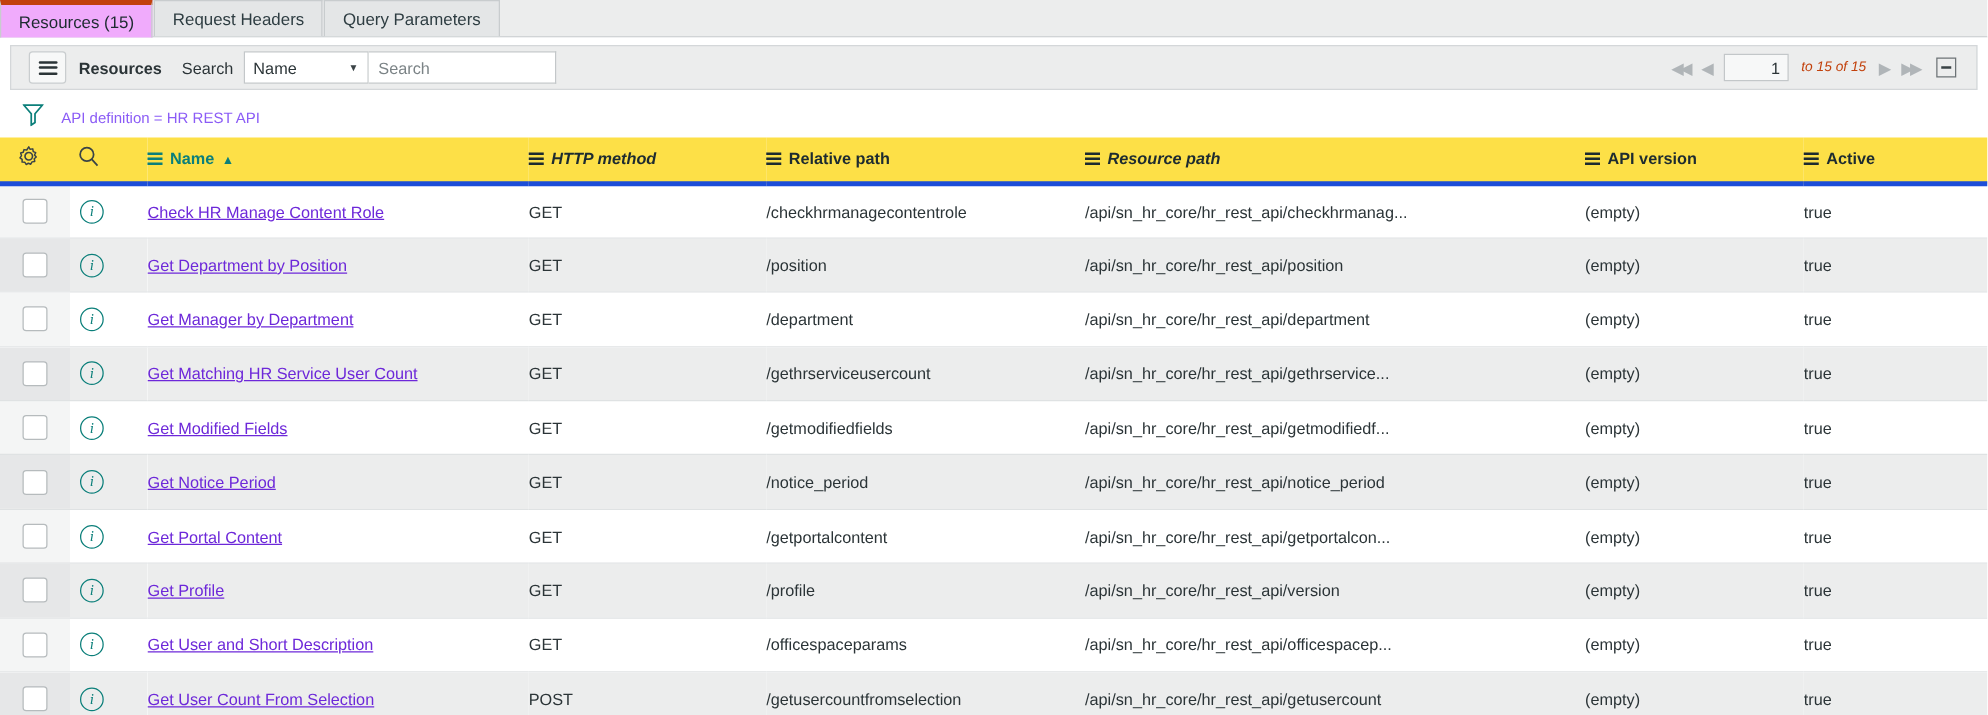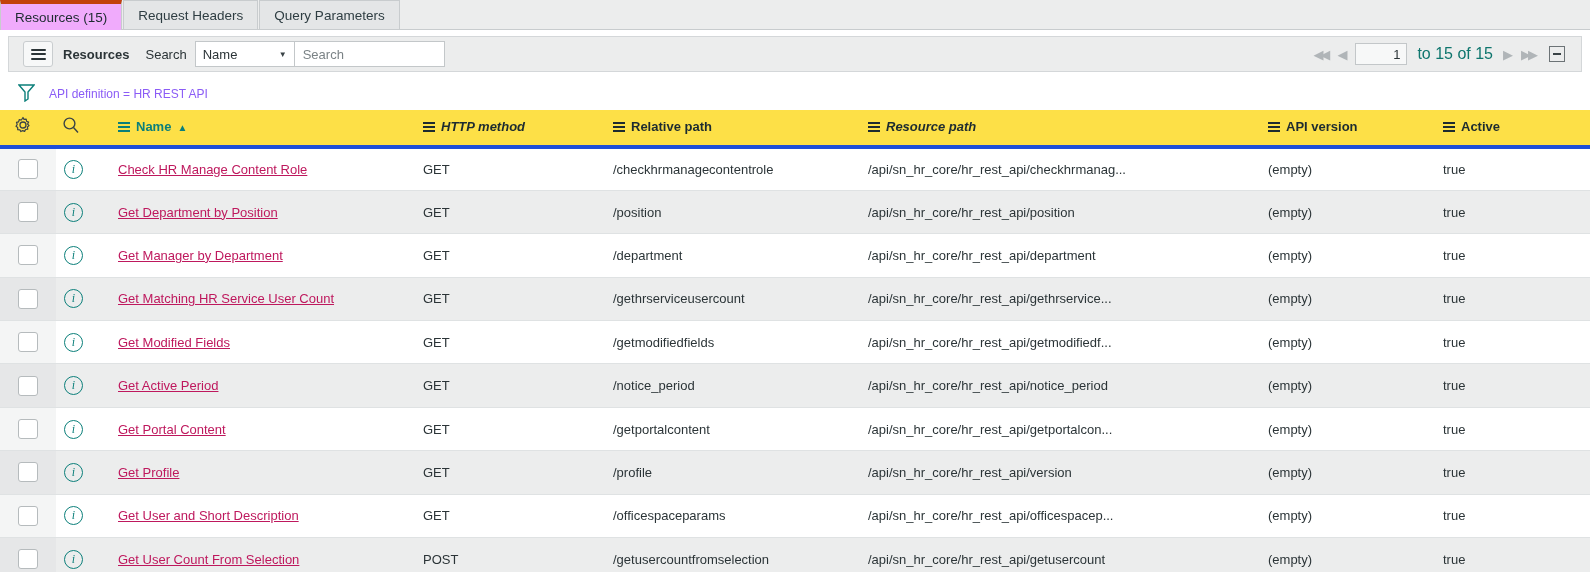--- a/index.html
+++ b/index.html
@@ -108,21 +108,21 @@
     width: 52px; height: 22px;
     background: #f7f8f8;
     border: 1px solid #c3c7c9;
     text-align: right;
     padding-right: 6px;
     font-size: 13px;
     color: #2b3437;
     outline: none;
     font-family: "Liberation Sans", sans-serif;
   }
-  .pg-text { font-size: 16px; color: #0f766e; white-space: nowrap; }
+  .pg-text { font-size: 11px; color: #c2410c; white-space: nowrap; font-style: italic; }
   .pg-min {
     width: 16px; height: 16px;
     border: 1px solid #6c7376;
     display: flex; align-items: center; justify-content: center;
     cursor: pointer;
     margin-left: 4px;
   }
   .pg-min i { display: block; width: 8px; height: 2px; background: #3a4346; }
 
   
@@ -196,21 +196,21 @@
     border-radius: 50%;
     display: flex; align-items: center; justify-content: center;
     font-size: 12px;
     color: #0b7f7a;
     font-family: "Liberation Serif", serif;
     font-style: italic;
     cursor: pointer;
     margin-left: 8px;
   }
   .rec-link {
-    color: #be185d;
+    color: #6d28d9;
     text-decoration: underline;
     cursor: pointer;
     font-size: 13px;
   }
 
   
   th.col-cb .gear { margin-left: 14px; display:inline-block; }
   th.col-info .mag { margin-left: 6px; display:inline-block; }
 </style>
 </head>
@@ -390,21 +390,21 @@
           <td><span>(empty)</span></td>
           <td><span>true</span></td>
         </tr>
         <tr class="alt">
           <td class="cb-cell">
             <div class="chk"></div>
           </td>
           <td>
             <div class="info-icon">i</div>
           </td>
-          <td><span class="rec-link">Get Active Period</span></td>
+          <td><span class="rec-link">Get Notice Period</span></td>
           <td><span>GET</span></td>
           <td><span>/notice_period</span></td>
           <td><span>/api/sn_hr_core/hr_rest_api/notice_period</span></td>
           <td><span>(empty)</span></td>
           <td><span>true</span></td>
         </tr>
         <tr>
           <td class="cb-cell">
             <div class="chk"></div>
           </td>

